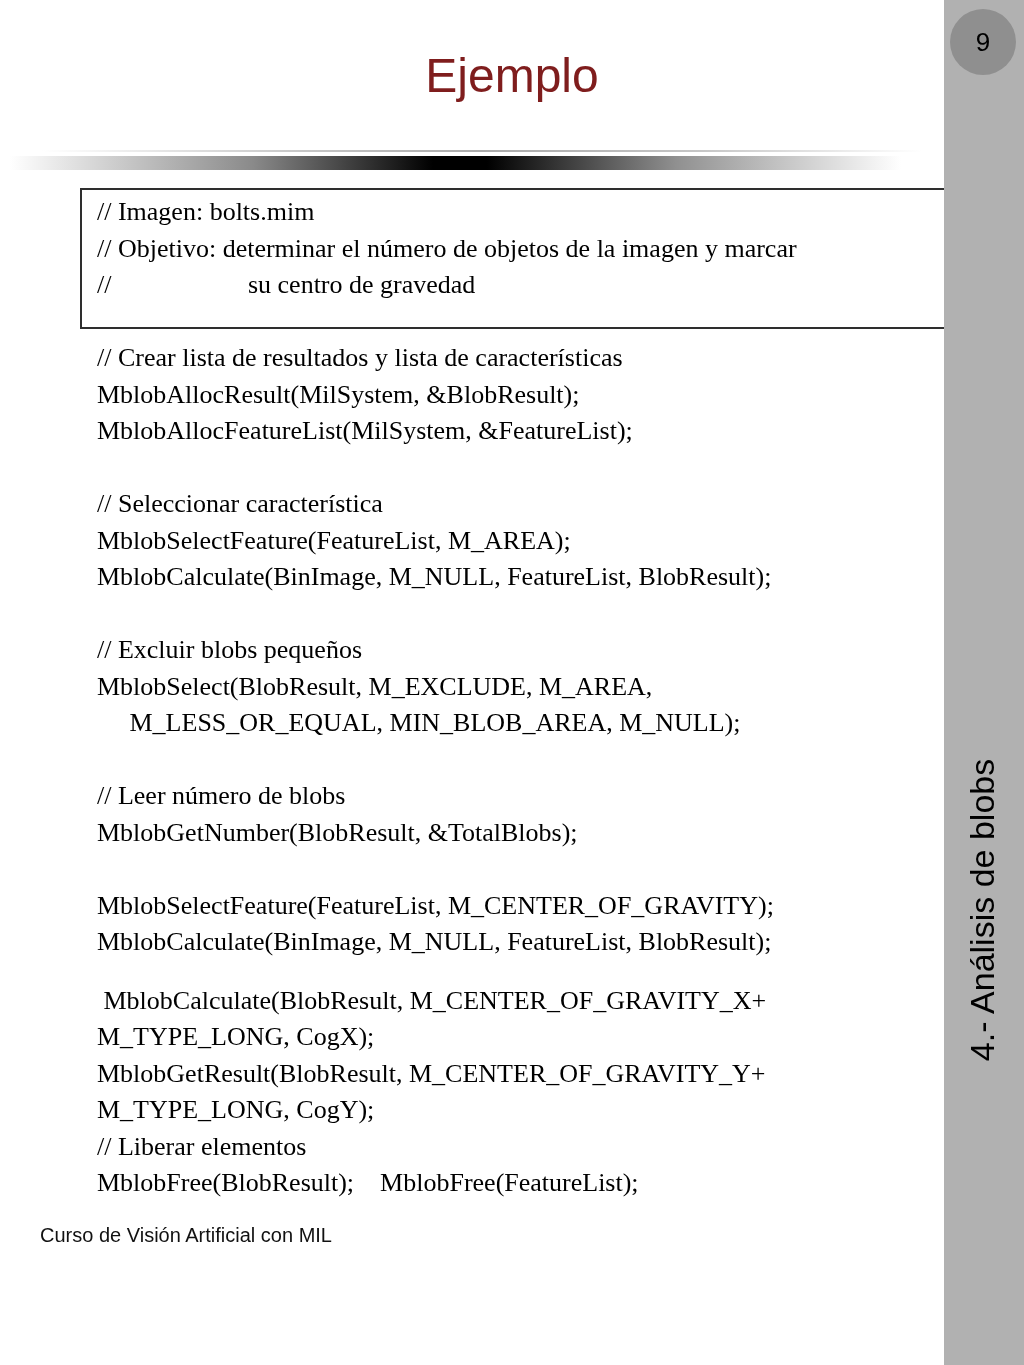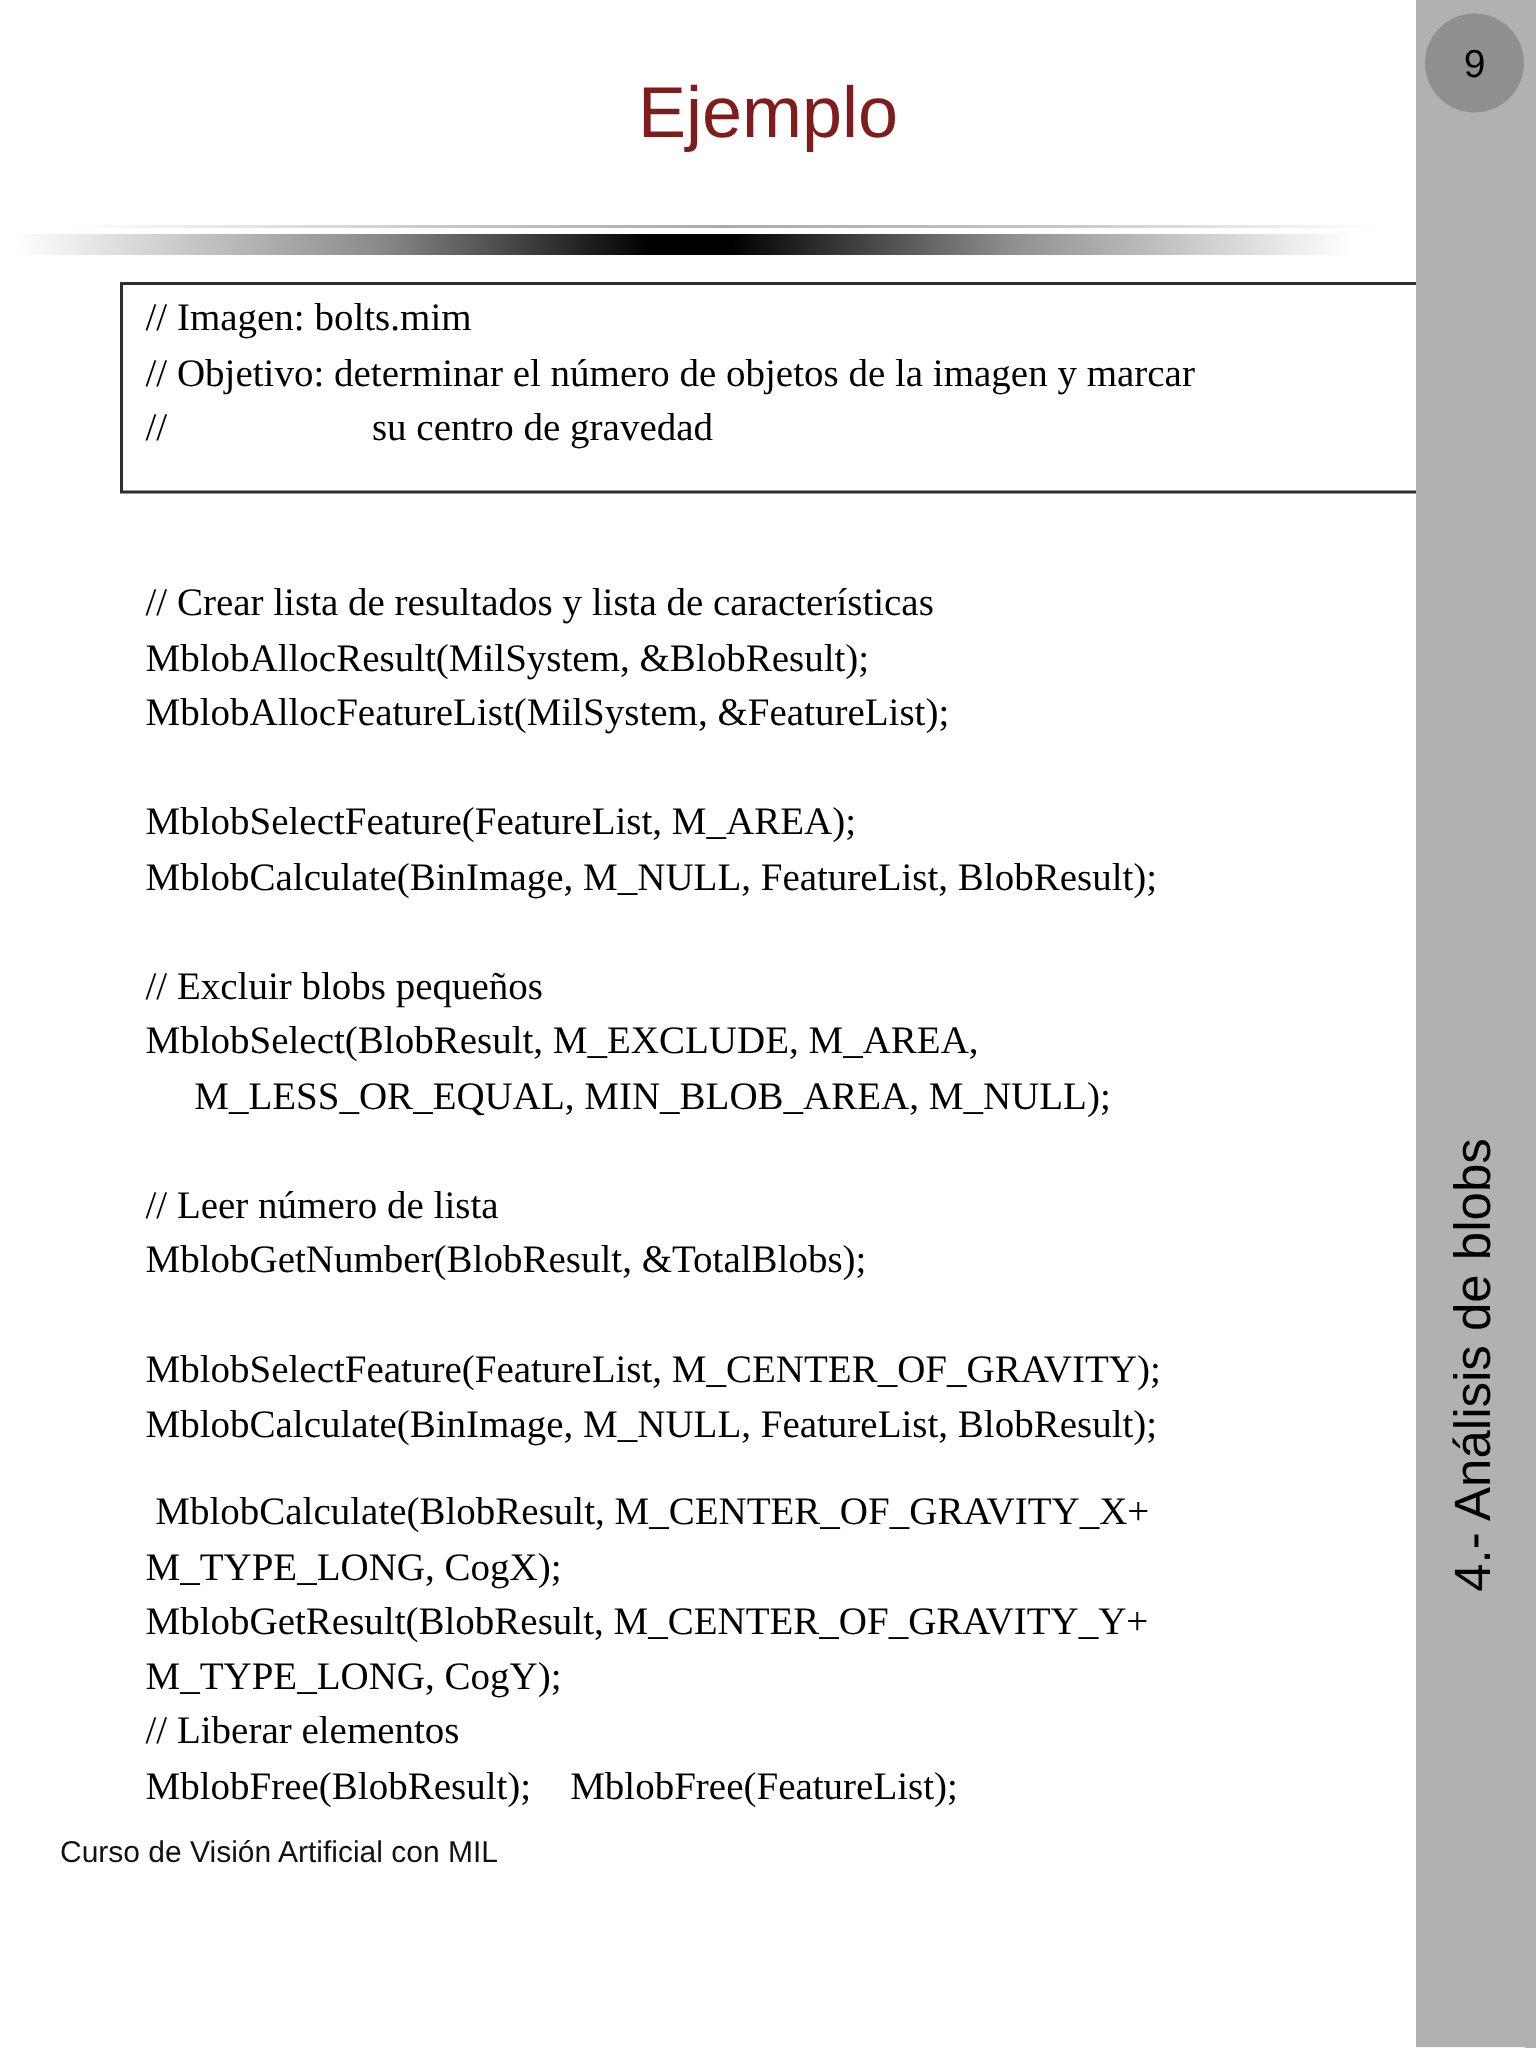--- a/index.html
+++ b/index.html
@@ -43,21 +43,20 @@
     font-family: Liberation Serif, serif;
     font-size: 26px;
     background: #ffffff;
   }
   .code {
     position: absolute;
     left: 97px; top: 340px;
     width: 823px;
     font-family: "Liberation Serif", serif;
     font-size: 26px;
-    margin-top: 44px;
   }
   .line {
     height: 36.5px;
     line-height: 36.5px;
     white-space: pre;
   }
   .line.right { text-align: left; }
   .line.blank-small { height: 22px; }
   .sidebar {
     position: absolute;
@@ -111,28 +110,29 @@
       <div class="line">// Imagen: bolts.mim</div>
       <div class="line">// Objetivo: determinar el número de objetos de la imagen y marcar</div>
       <div class="line">//                     su centro de gravedad</div>
     </div>
 
   <div class="code">
       <div class="line">// Crear lista de resultados y lista de características</div>
       <div class="line">MblobAllocResult(MilSystem, &amp;BlobResult);</div>
       <div class="line">MblobAllocFeatureList(MilSystem, &amp;FeatureList);</div>
       <div class="line"></div>
+      <div class="line">// Seleccionar característica</div>
       <div class="line">MblobSelectFeature(FeatureList, M_AREA);</div>
       <div class="line">MblobCalculate(BinImage, M_NULL, FeatureList, BlobResult);</div>
       <div class="line"></div>
       <div class="line">// Excluir blobs pequeños</div>
       <div class="line">MblobSelect(BlobResult, M_EXCLUDE, M_AREA,</div>
       <div class="line">     M_LESS_OR_EQUAL, MIN_BLOB_AREA, M_NULL);</div>
       <div class="line"></div>
-      <div class="line">// Leer número de lista</div>
+      <div class="line">// Leer número de blobs</div>
       <div class="line">MblobGetNumber(BlobResult, &amp;TotalBlobs);</div>
       <div class="line"></div>
       <div class="line">MblobSelectFeature(FeatureList, M_CENTER_OF_GRAVITY);</div>
       <div class="line">MblobCalculate(BinImage, M_NULL, FeatureList, BlobResult);</div>
       <div class="line blank-small"></div>
       <div class="line"> MblobCalculate(BlobResult, M_CENTER_OF_GRAVITY_X+</div>
       <div class="line right">M_TYPE_LONG, CogX);</div>
       <div class="line">MblobGetResult(BlobResult, M_CENTER_OF_GRAVITY_Y+</div>
       <div class="line right">M_TYPE_LONG, CogY);</div>
       <div class="line">// Liberar elementos</div>

